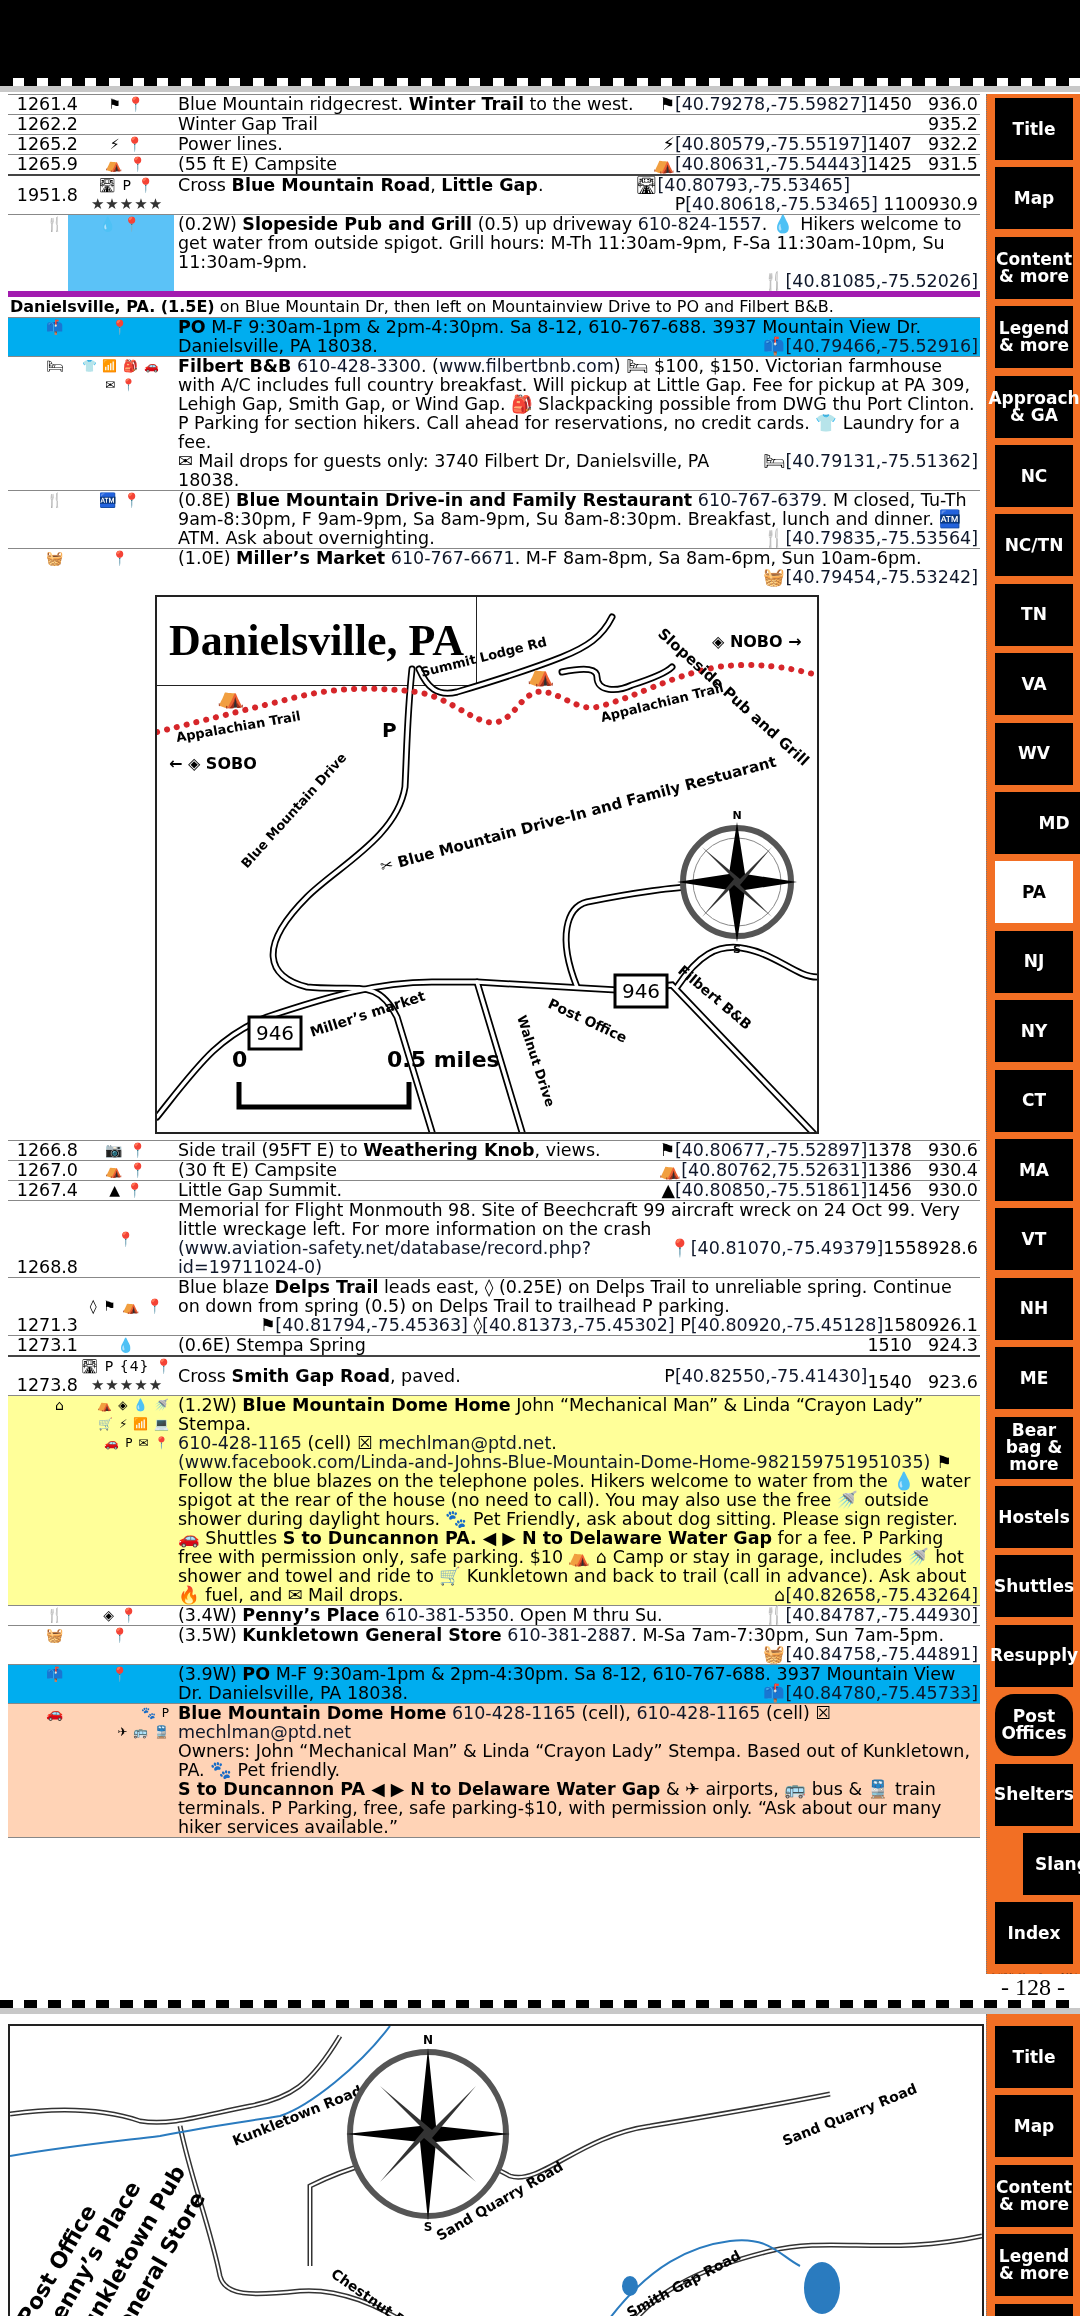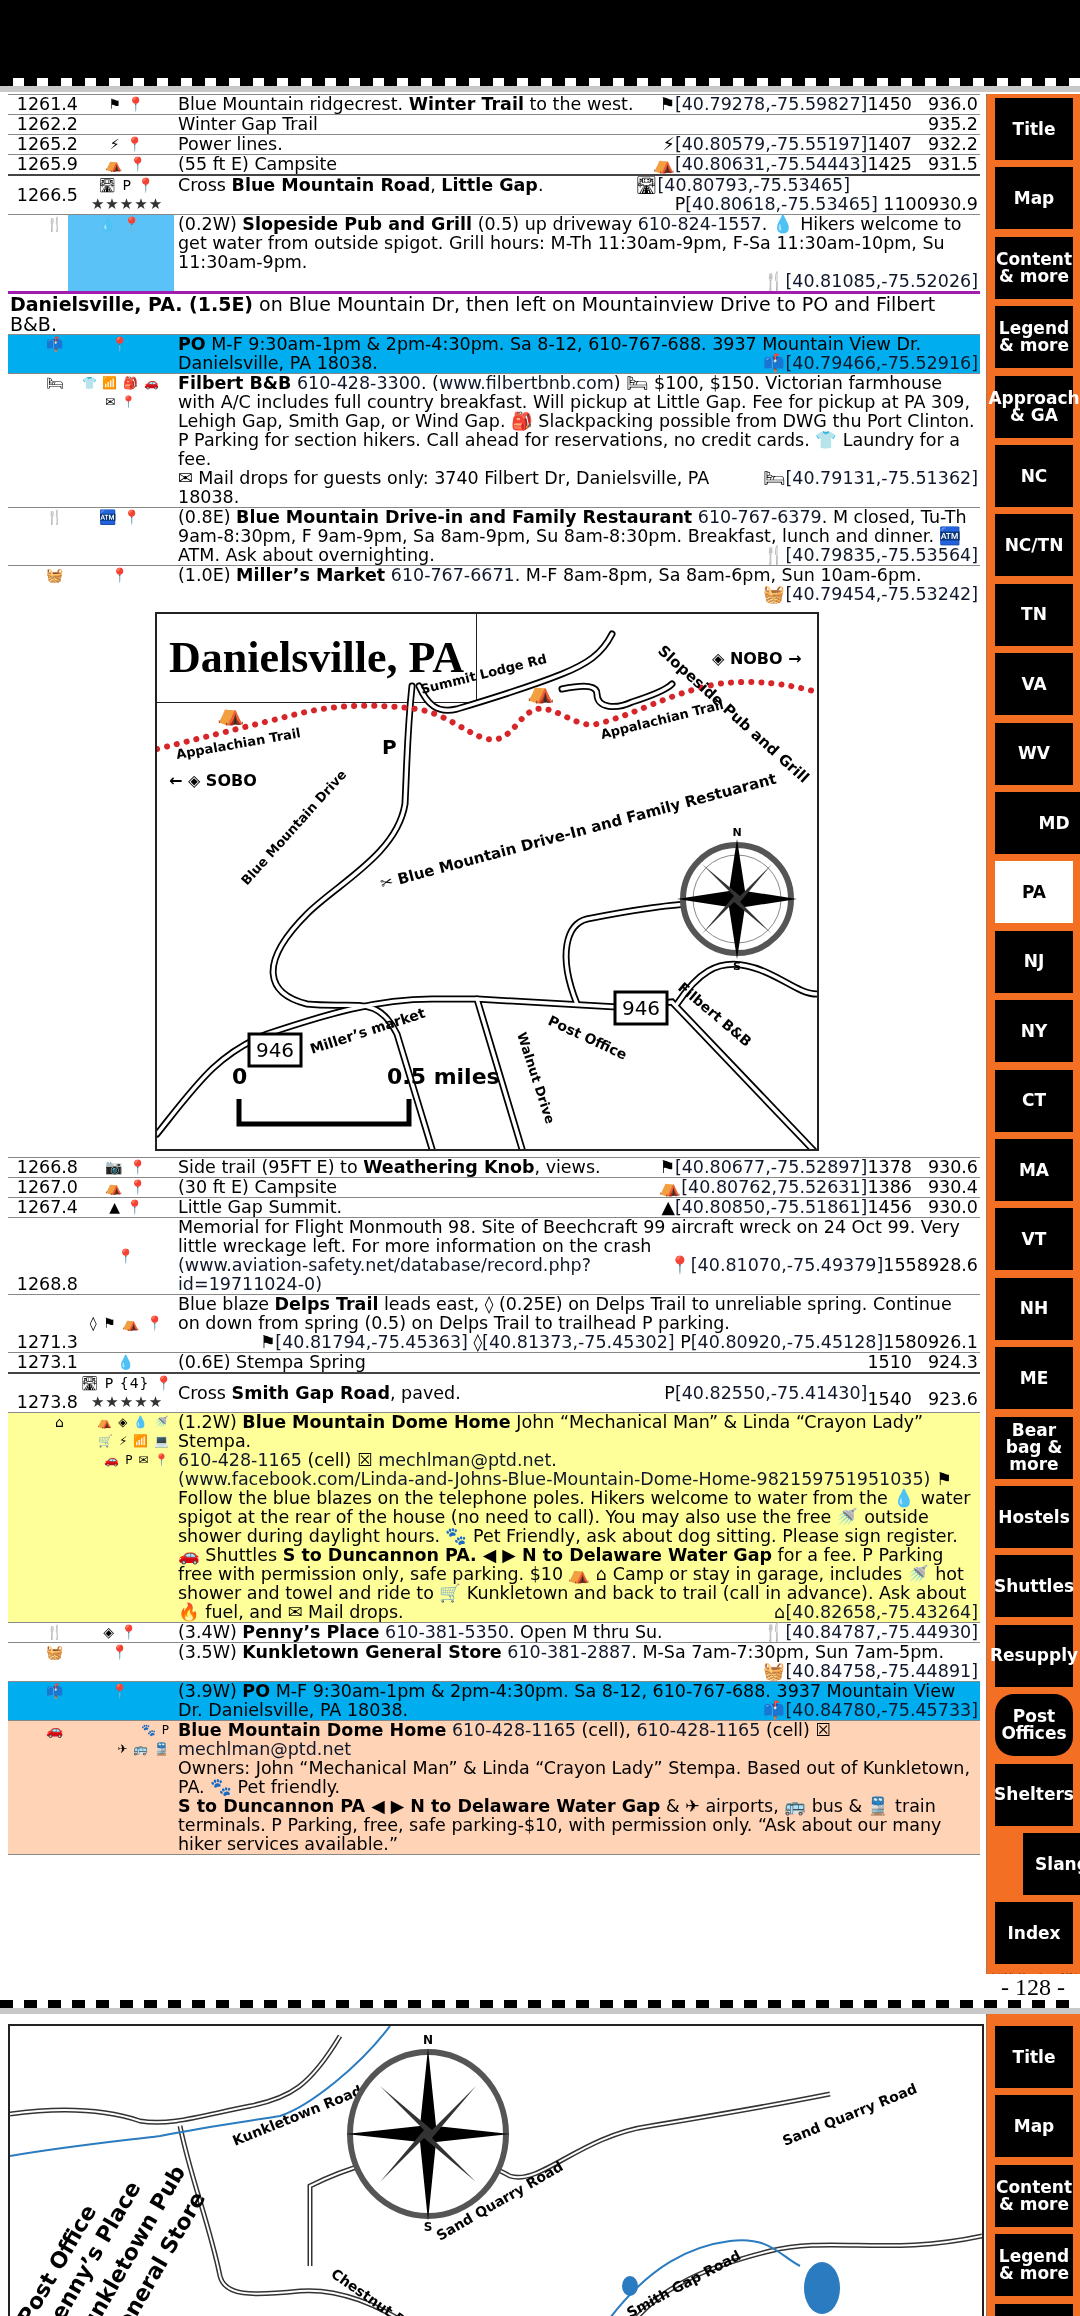--- a/index.html
+++ b/index.html
@@ -18,21 +18,21 @@
   .row .icons { text-align:center; font-size:14px; letter-spacing:1px; }
   .row .desc { padding-left:4px; padding-right:2px; }
   .row .nb { text-align:right; }
   .rt { display:flex; justify-content:flex-end; }
   .rt .elev { width:62px; text-align:right; }
   .rt .sb { width:66px; text-align:right; }
   .blue { background:#00adef; }
   .lightblue { background:#5bc2f7; }
   .yellow { background:#ffff99; }
   .peach { background:#ffd3b6; }
-  .town { font-size:19px; line-height:20px; border-top:3px solid #a21caf; padding-left:2px; }
+  .town { font-size:16px; line-height:20px; border-top:6px solid #a21caf; padding-left:2px; }
   b { font-weight:bold; }
   .mapbox { position:relative; margin:8px 0 6px 147px; width:660px; height:535px; border:2px solid #222; background:#fff; }
   .maptitle { position:absolute; left:0; top:0; padding:16px 12px; height:56px; border-right:1.5px solid #222; border-bottom:1.5px solid #222; font-family:"Liberation Serif", serif; font-weight:bold; font-size:44px; line-height:56px; }
   .sidebar { position:absolute; left:986px; top:94px; width:94px; height:1886px; background:#f26f24; border-left:1px dotted #777; }
   .navbtn { position:absolute; left:8px; width:78px; height:62px; background:#000; color:#fff; display:flex; align-items:center; justify-content:center; text-align:center; font-weight:bold; font-size:17px; line-height:17px; }
   .navbtn.active { background:#fff; color:#000; }
   .copyright { position:absolute; left:0; width:94px; text-align:center; font-size:6px; line-height:7px; color:#000; font-weight:bold; }
   .pagenum { position:absolute; left:986px; top:1974px; width:94px; text-align:center; font-family:"Liberation Serif", serif; font-size:24px; line-height:26px; background:#fff; }
   .sidebar2 { position:absolute; left:986px; top:2014px; width:94px; height:302px; background:#f26f24; border-left:1px dotted #777; }
   .map2 { position:absolute; left:0; top:10px; width:972px; height:292px; border:2px solid #222; border-bottom:none; background:#fff; overflow:hidden; }
@@ -94,21 +94,21 @@
         <span>⛺</span>
         <span class="lnk">[40.80631,-75.54443]</span>
         <span>1425</span>
         <span class="sb">931.5</span>
       </div>
       <span>(55 ft E) Campsite</span>
     </div>
   </div>
 
   <div class="row thick">
-    <div class="mile" style="align-self:center">1266.5</div>
+    <div class="mile" style="align-self:center">1951.8</div>
     <div class="icons">
       <div>🛣 P 📍</div>
       <div style="font-size:15px;color:#333">★★★★★</div>
     </div>
     <div class="desc">
       <div style="float:right;text-align:right">
         <div><span>🛣</span><span class="lnk">[40.80793,-75.53465]</span><span style="display:inline-block;width:128px"></span></div>
         <div><span>P</span><span class="lnk">[40.80618,-75.53465]</span> <span>1100</span><span class="sb" style="display:inline-block">930.9</span></div>
       </div>
       <span>Cross </span><b>Blue Mountain Road</b><span>, </span><b>Little Gap</b><span>.</span>

